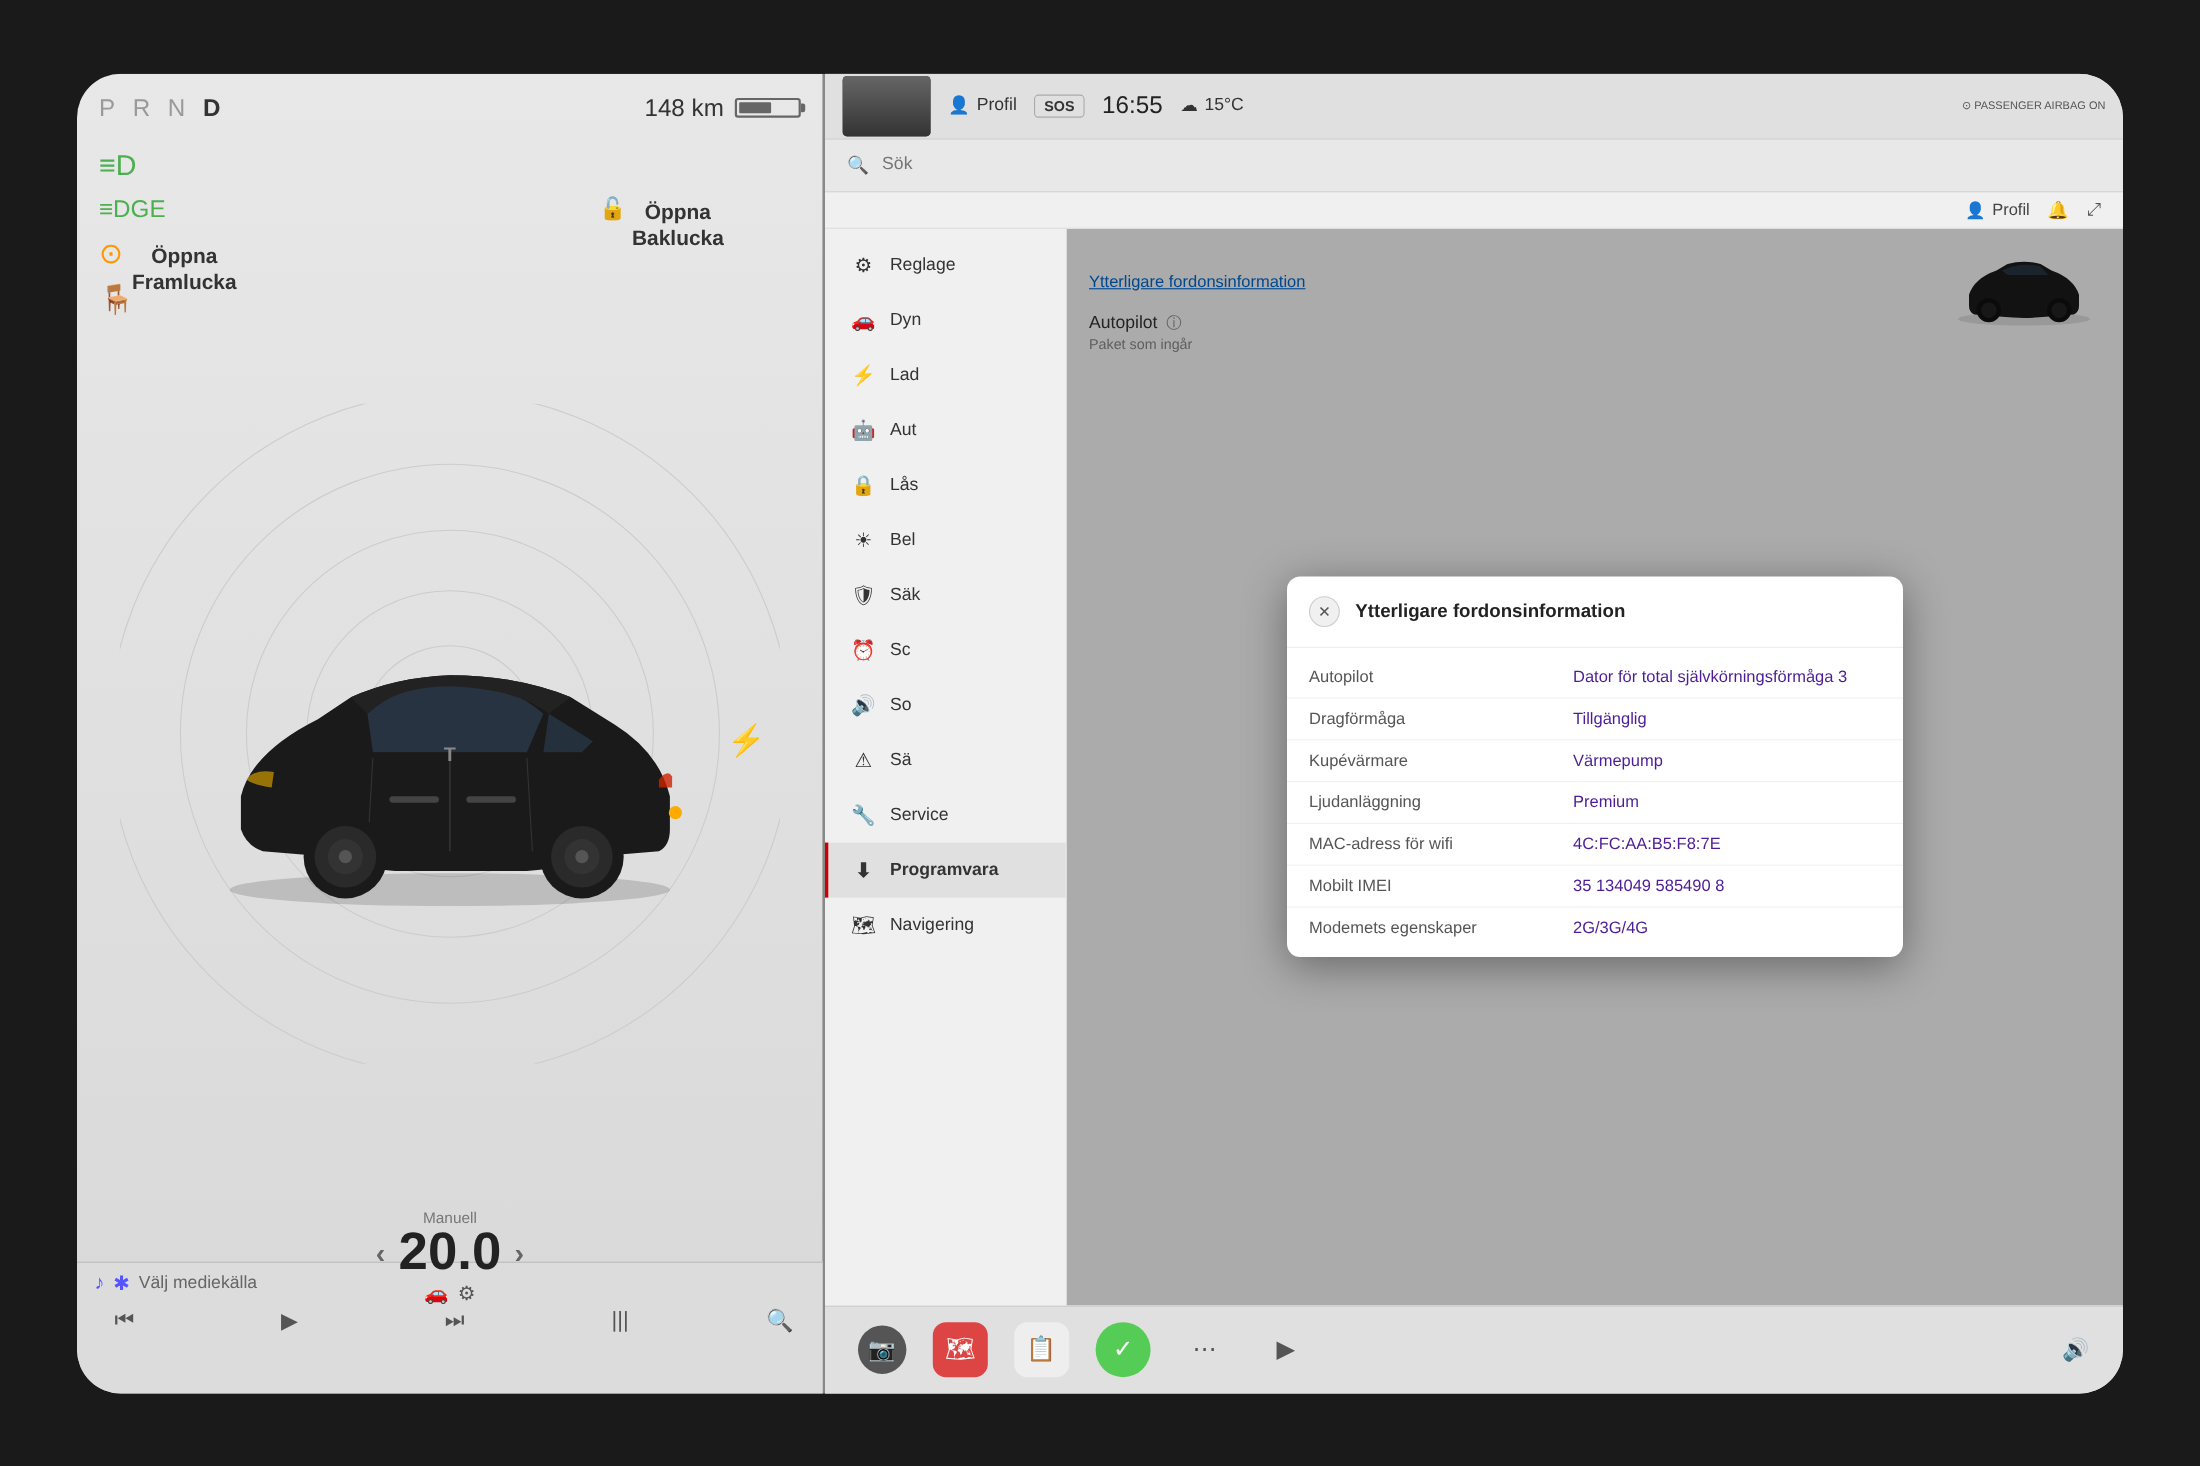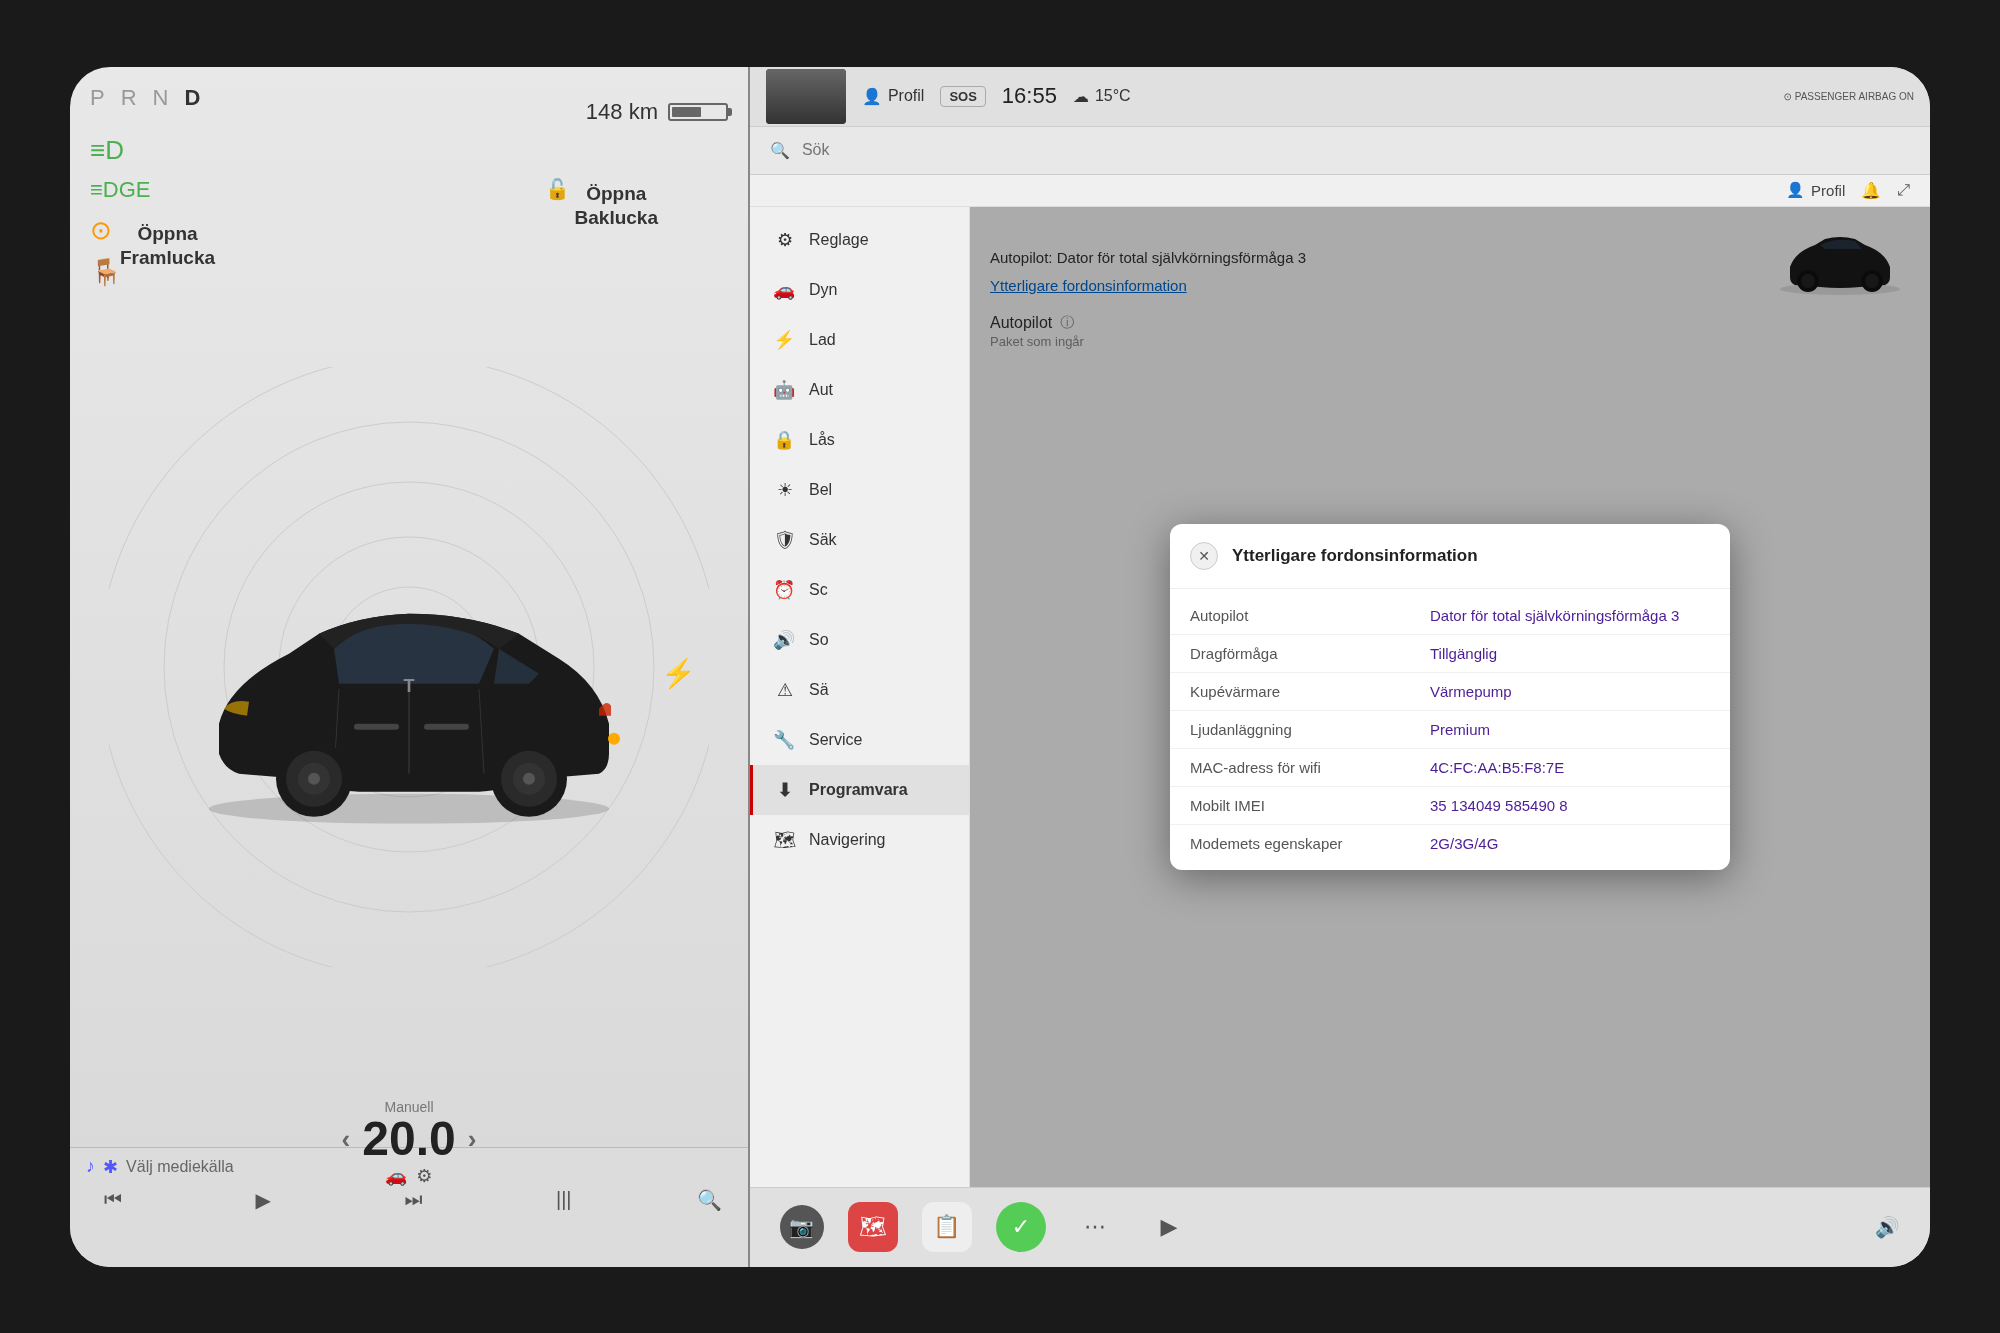--- a/index.html
+++ b/index.html
@@ -71,21 +71,20 @@
       font-weight: 700;
     }
 
     .speed-range {
       position: absolute;
       top: 18px;
       right: 20px;
       display: flex;
       align-items: center;
       gap: 10px;
-      margin-top: 14px;
     }
 
     .range-km {
       font-size: 22px;
       color: #333;
       font-weight: 500;
     }
 
     .battery-bar {
       width: 60px;
@@ -827,21 +826,20 @@
             <path d="M20,50 Q25,35 45,28 L55,22 Q70,18 85,22 L95,28 Q115,35 120,50 L120,60 Q120,66 115,68 L90,70 Q70,72 50,70 L25,68 Q20,66 20,60 Z" fill="#1a1a1a"></path>
             <path d="M50,28 Q65,20 85,24 L92,32 L55,32 Z" fill="#2a3a4a" opacity="0.8"></path>
             <circle cx="38" cy="64" r="11" fill="#111"></circle>
             <circle cx="38" cy="64" r="7" fill="#222"></circle>
             <circle cx="102" cy="64" r="11" fill="#111"></circle>
             <circle cx="102" cy="64" r="7" fill="#222"></circle>
           </svg>
         </div>
 
         <div class="car-info-section">
-          <p class="autopilot-info">Autopilot: Dator för total självkörningsförmåga 3</p>
           <p class="link-blue">Ytterligare fordonsinformation</p>
 
           <div class="autopilot-section" style="margin-top:20px;">
             <span>Autopilot</span>
             <span style="font-size:14px; color:#888; cursor:pointer;">ⓘ</span>
           </div>
           <div class="autopilot-sub">Paket som ingår</div>
         </div>
 
         <div class="modal-overlay">

